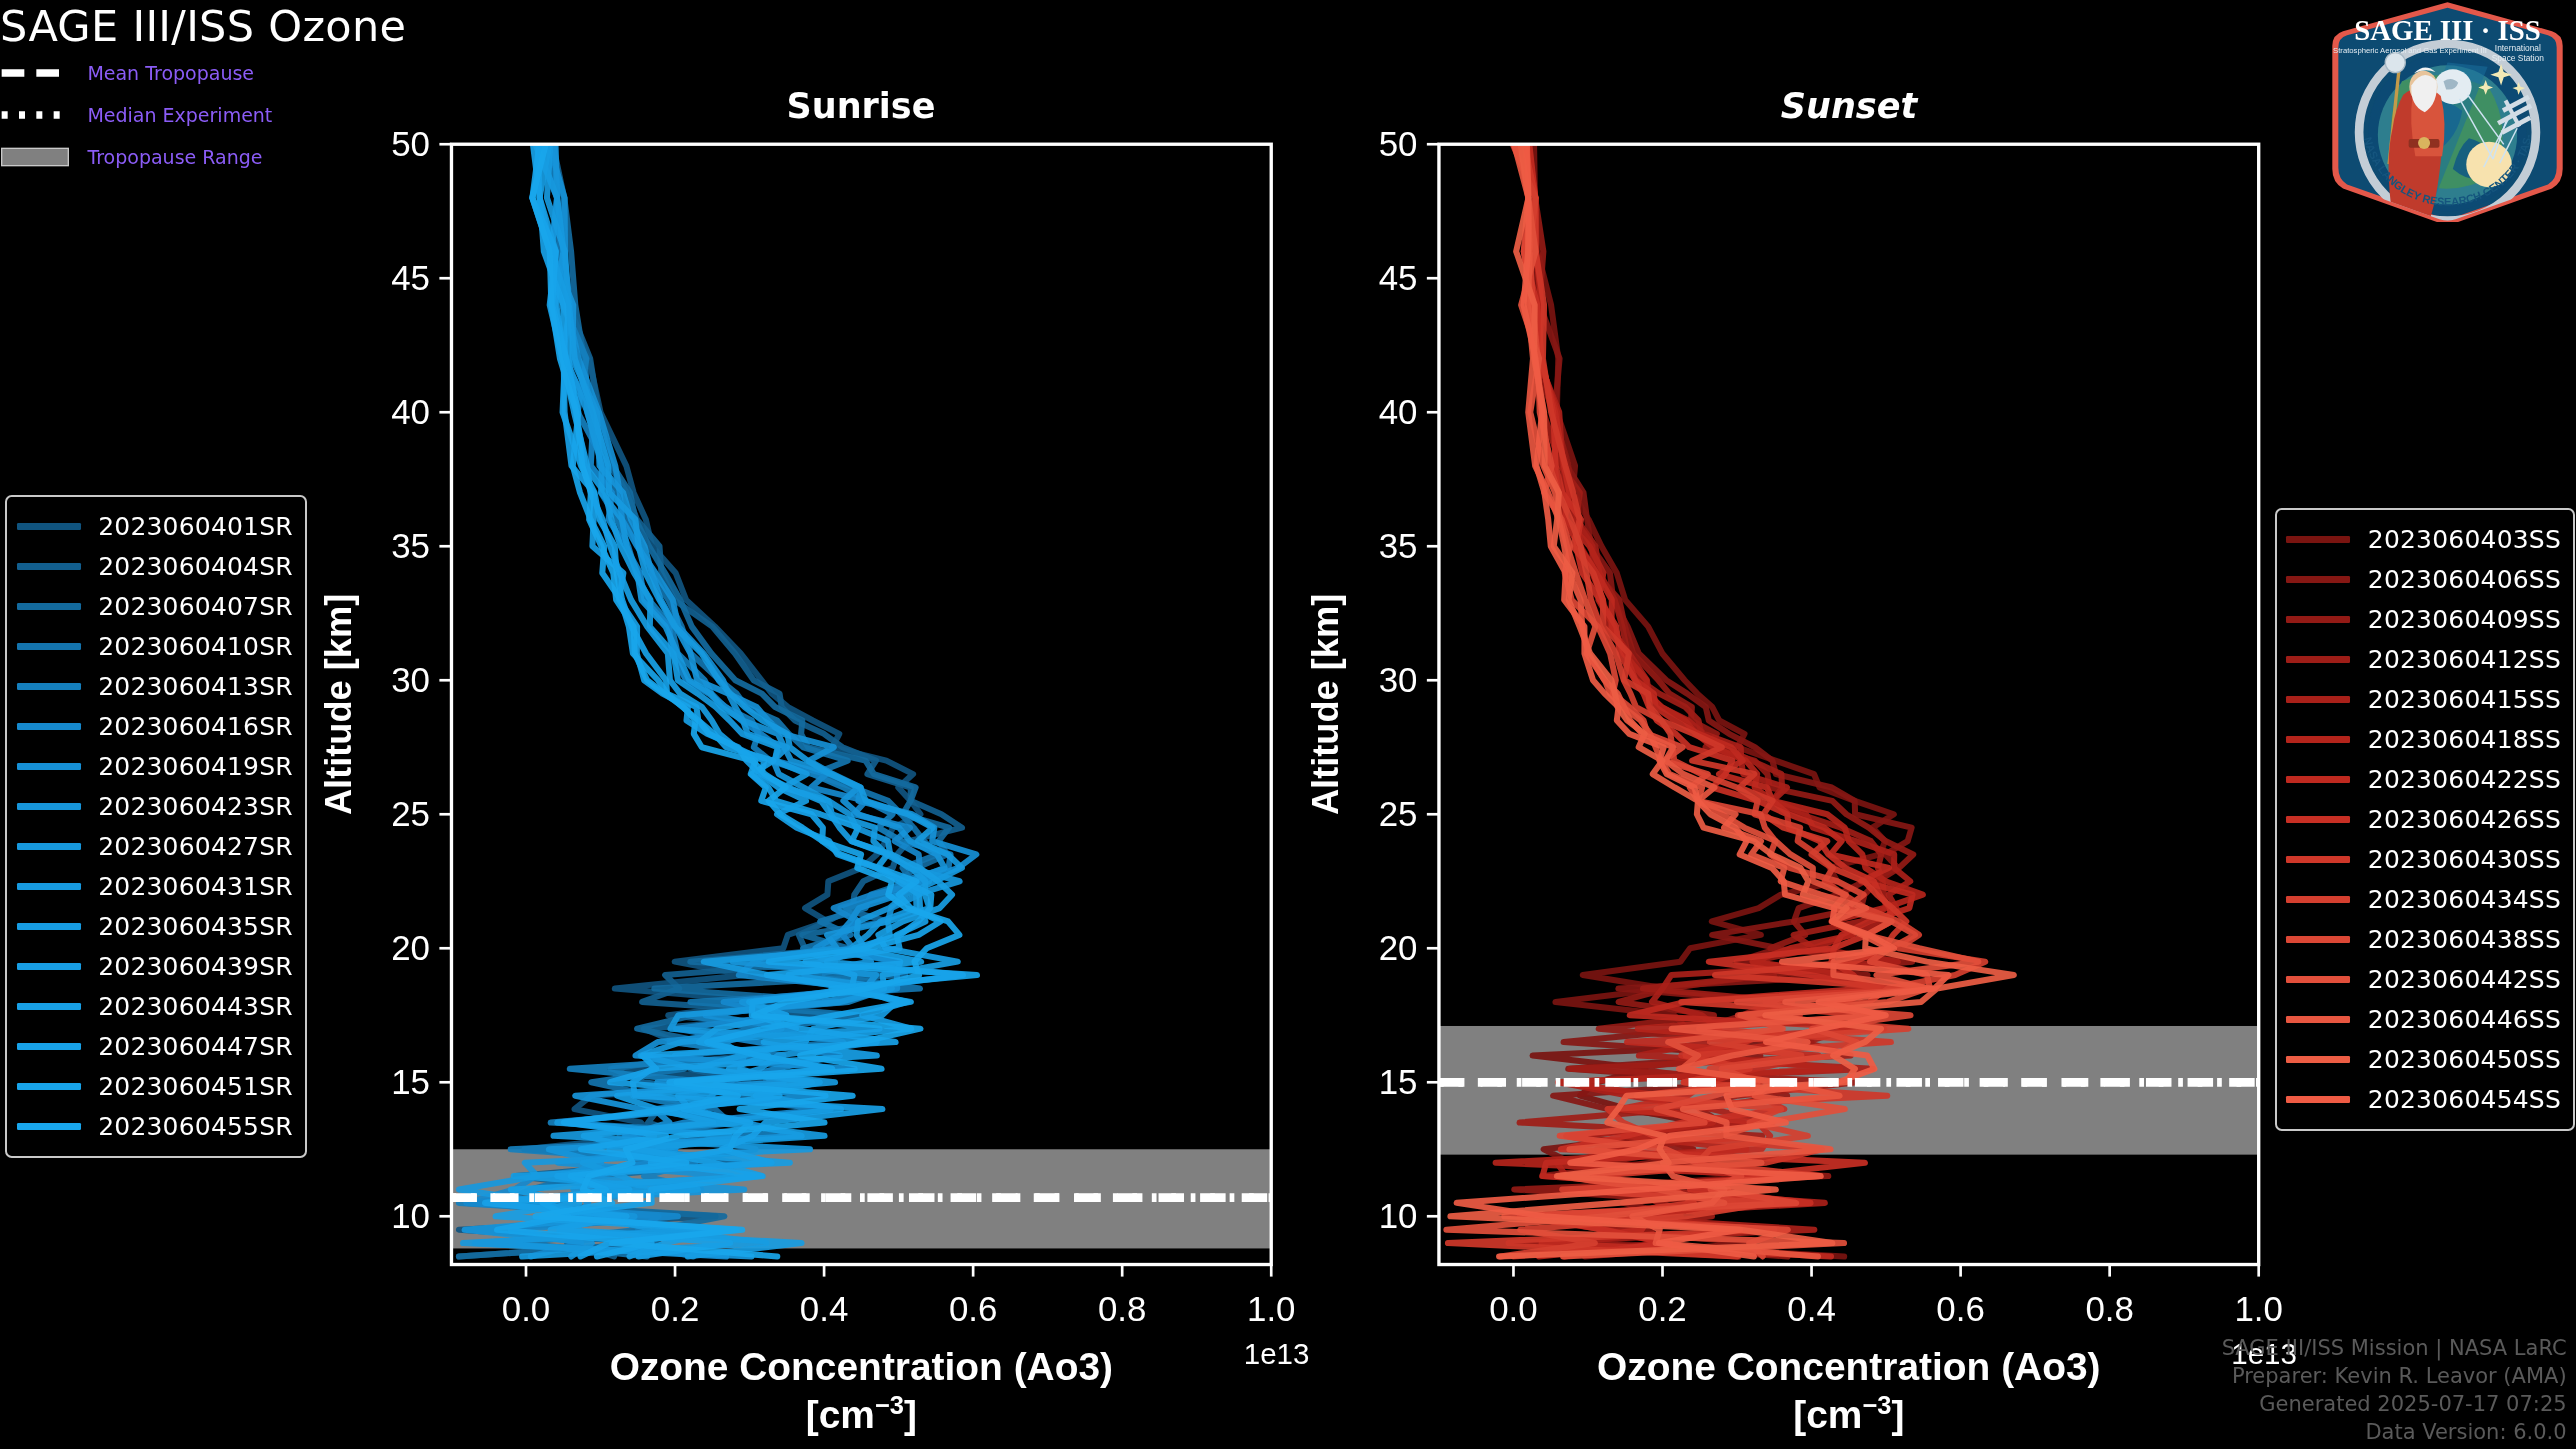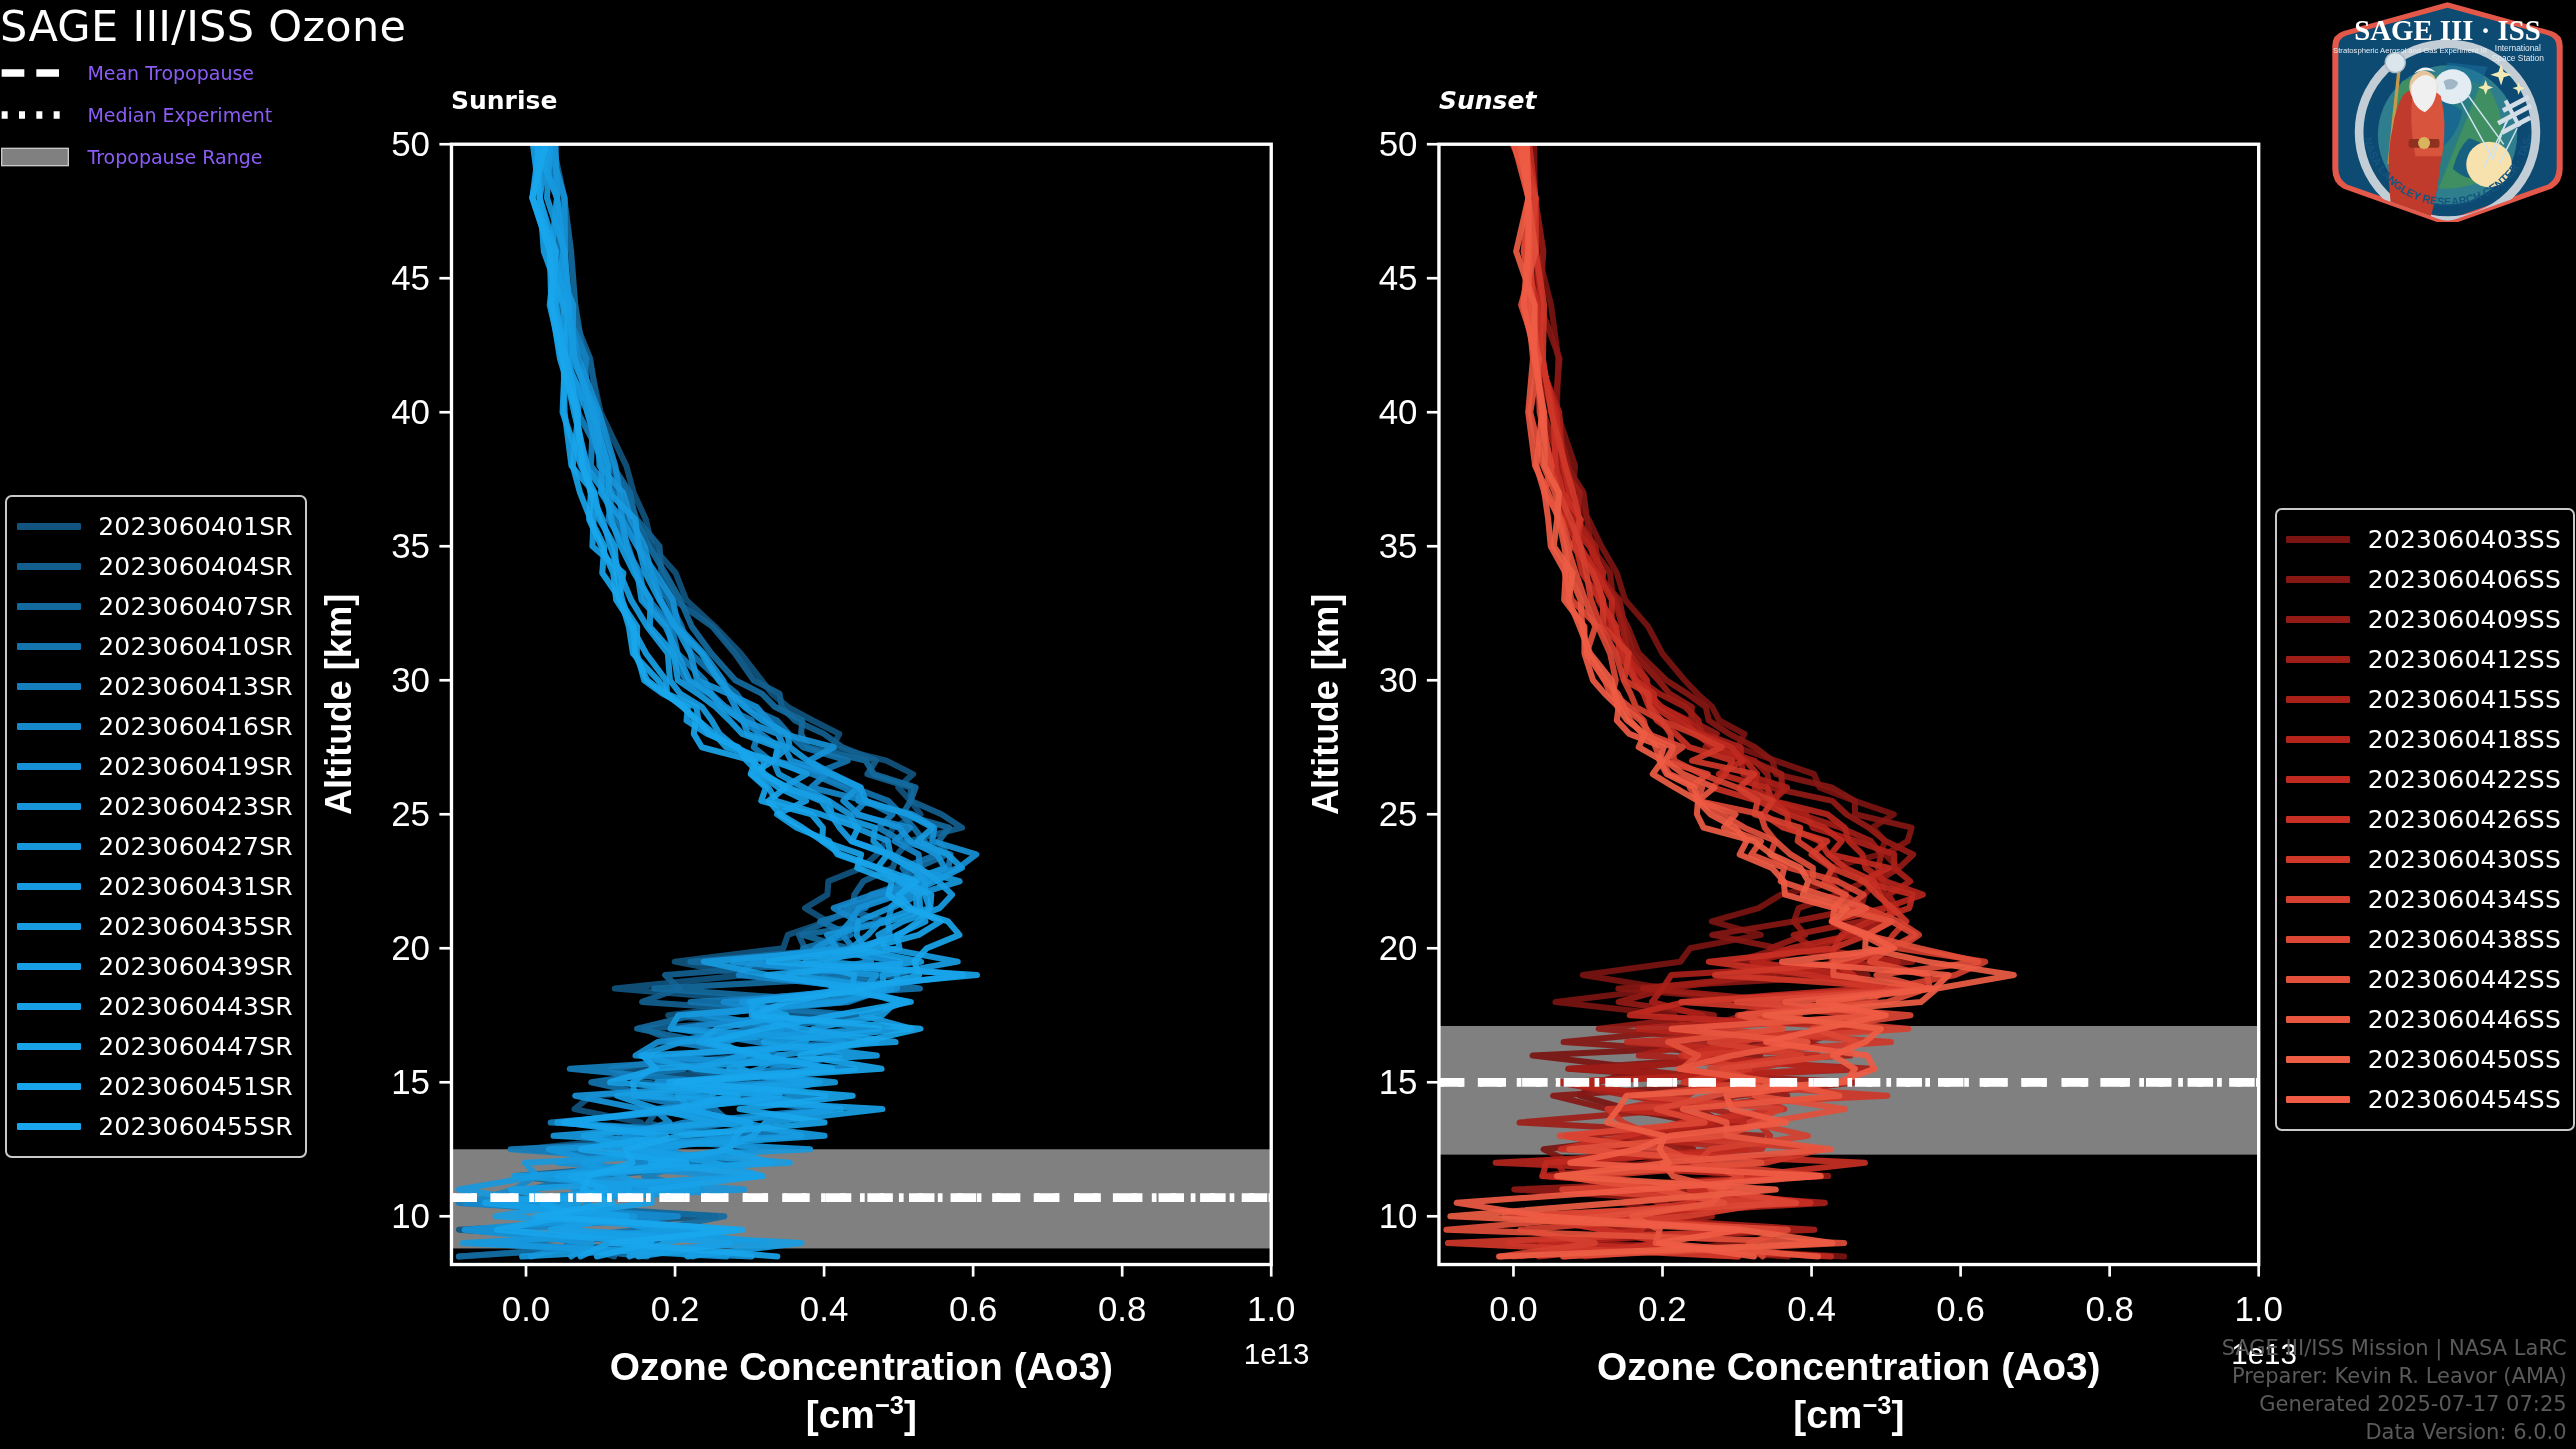--- a/index.html
+++ b/index.html
@@ -2,21 +2,21 @@
 <html style="font-size:10.7px"><head>
 <meta charset="utf-8">
 <style>
   html,body{margin:0;padding:0;background:#000;}
   body{width:2576px;height:1449px;position:relative;overflow:hidden;
        font-family:"DejaVu Sans","Liberation Sans",sans-serif;color:#fff;}
   .abs{position:absolute;}
   #title{left:0;top:13.4px;width:2576px;text-align:left;font-size:43px;font-weight:normal;line-height:1.22;
          letter-spacing:0.3px;}
   #title .l2{display:block;}
-  .panel-title{position:absolute;font-size:25px;font-weight:bold;text-align:left;}
+  .panel-title{position:absolute;font-size:35px;font-weight:bold;text-align:center;}
   #sr-title{left:451px;top:86px;width:820px;}
   #ss-title{left:1439px;top:86px;width:820px;font-style:italic;}
   svg{display:block;}
   .legend-box{position:absolute;border:2px solid #c9c9c9;border-radius:6.7px;background:#000;
               padding:9.4px 12px 9.4px 9.4px;}
   .legend-row{display:flex;align-items:center;height:40px;}
   .legend-swatch{width:64px;height:7.4px;margin-right:17.4px;flex:none;border-radius:1.3px;}
   .legend-label{font-size:25px;color:#fff;white-space:nowrap;letter-spacing:0.2px;}
   #legend-left{left:5.4px;top:487px;margin-top:8px;}
   #legend-right{left:2275px;top:508px;}

